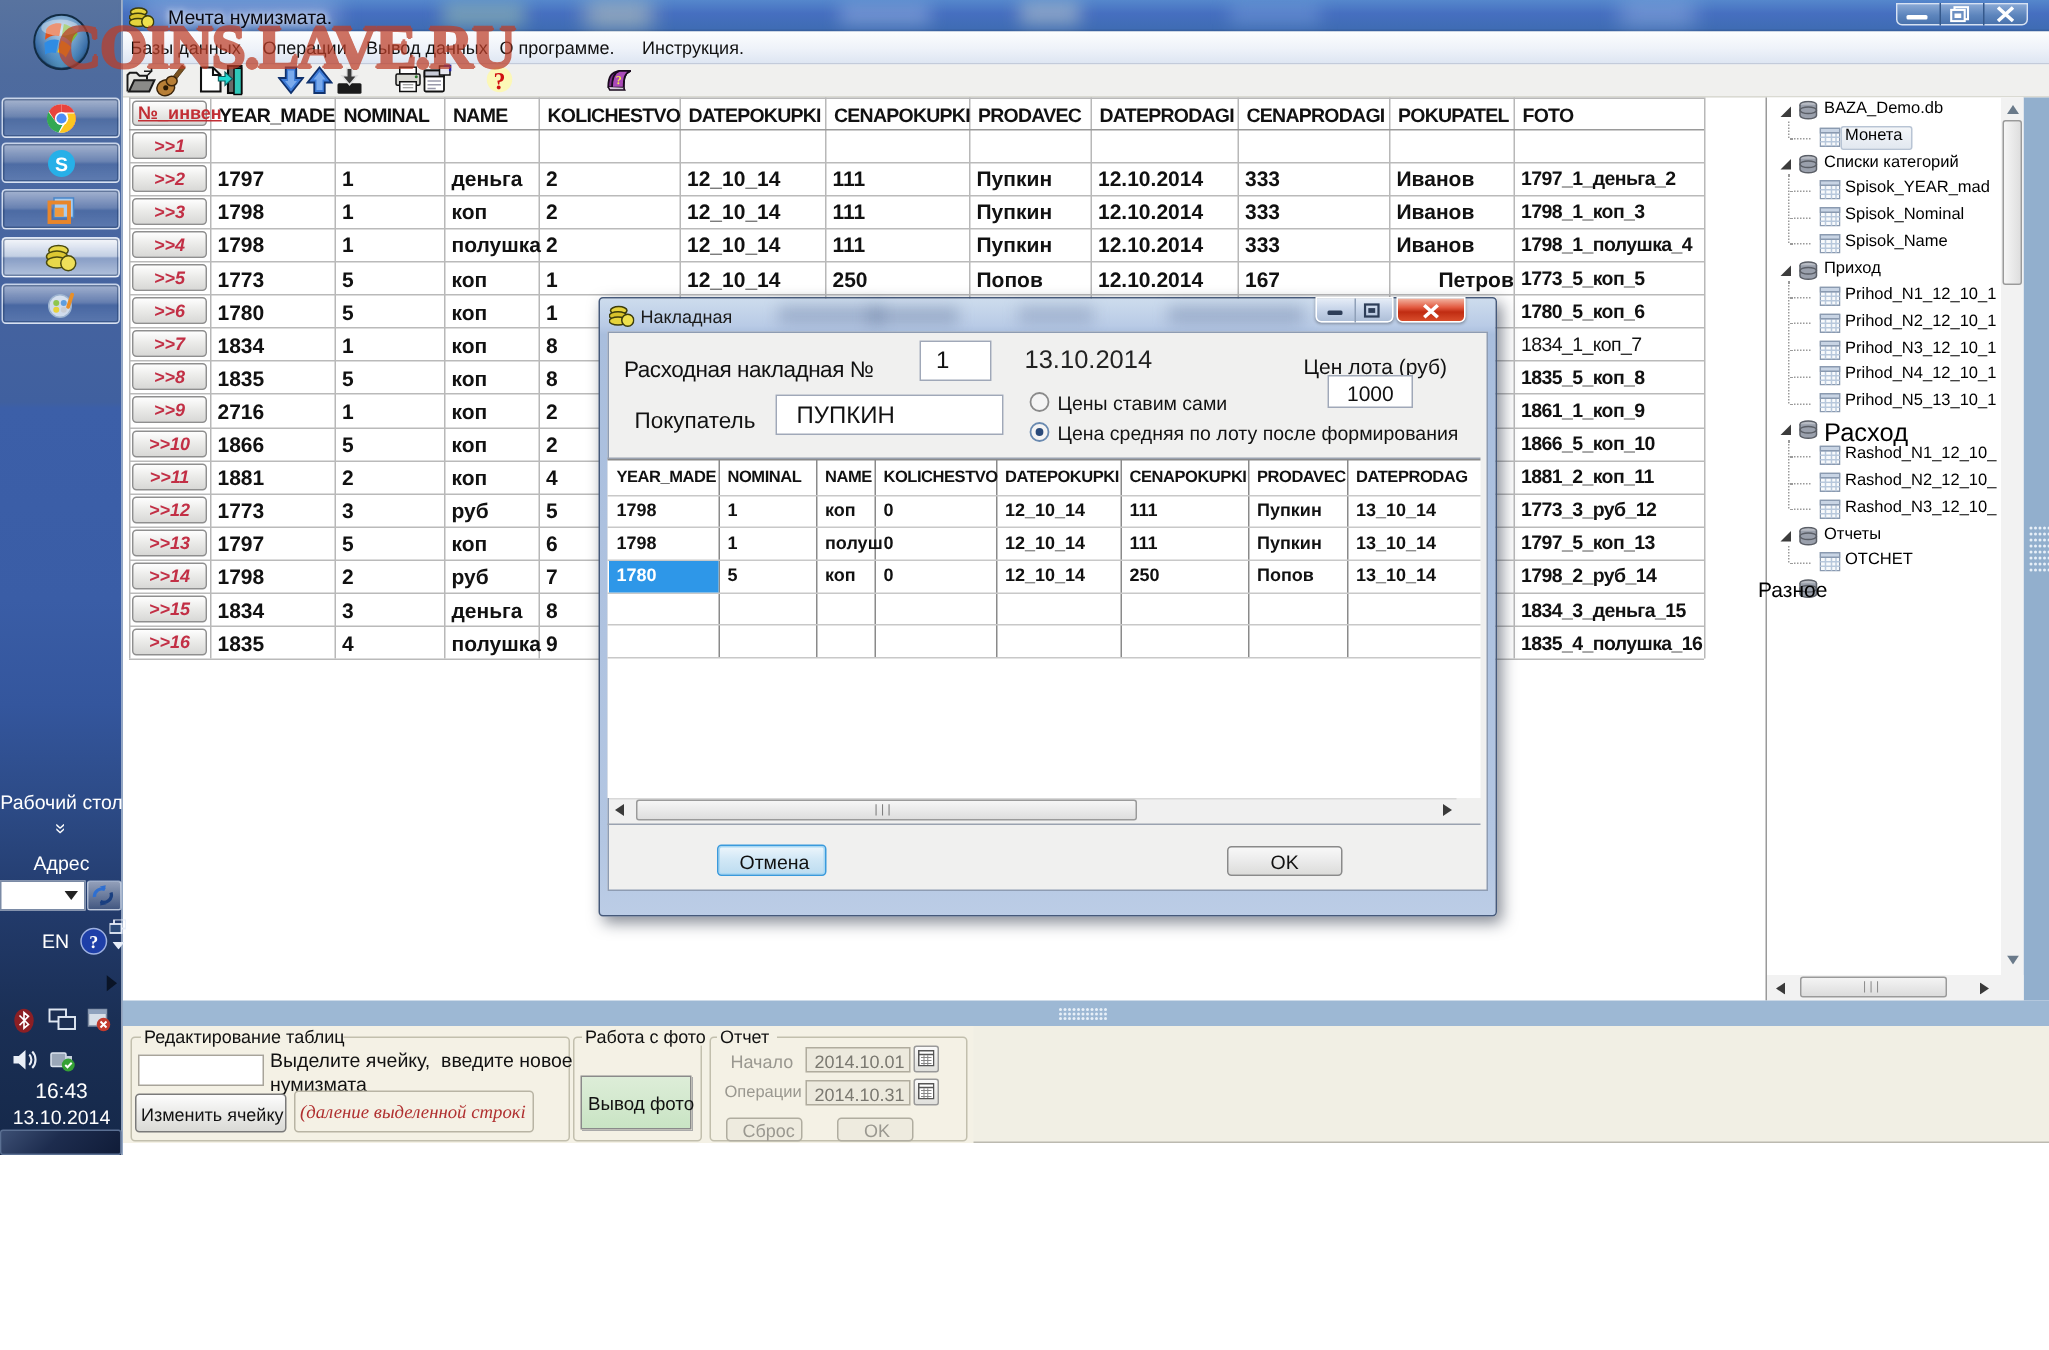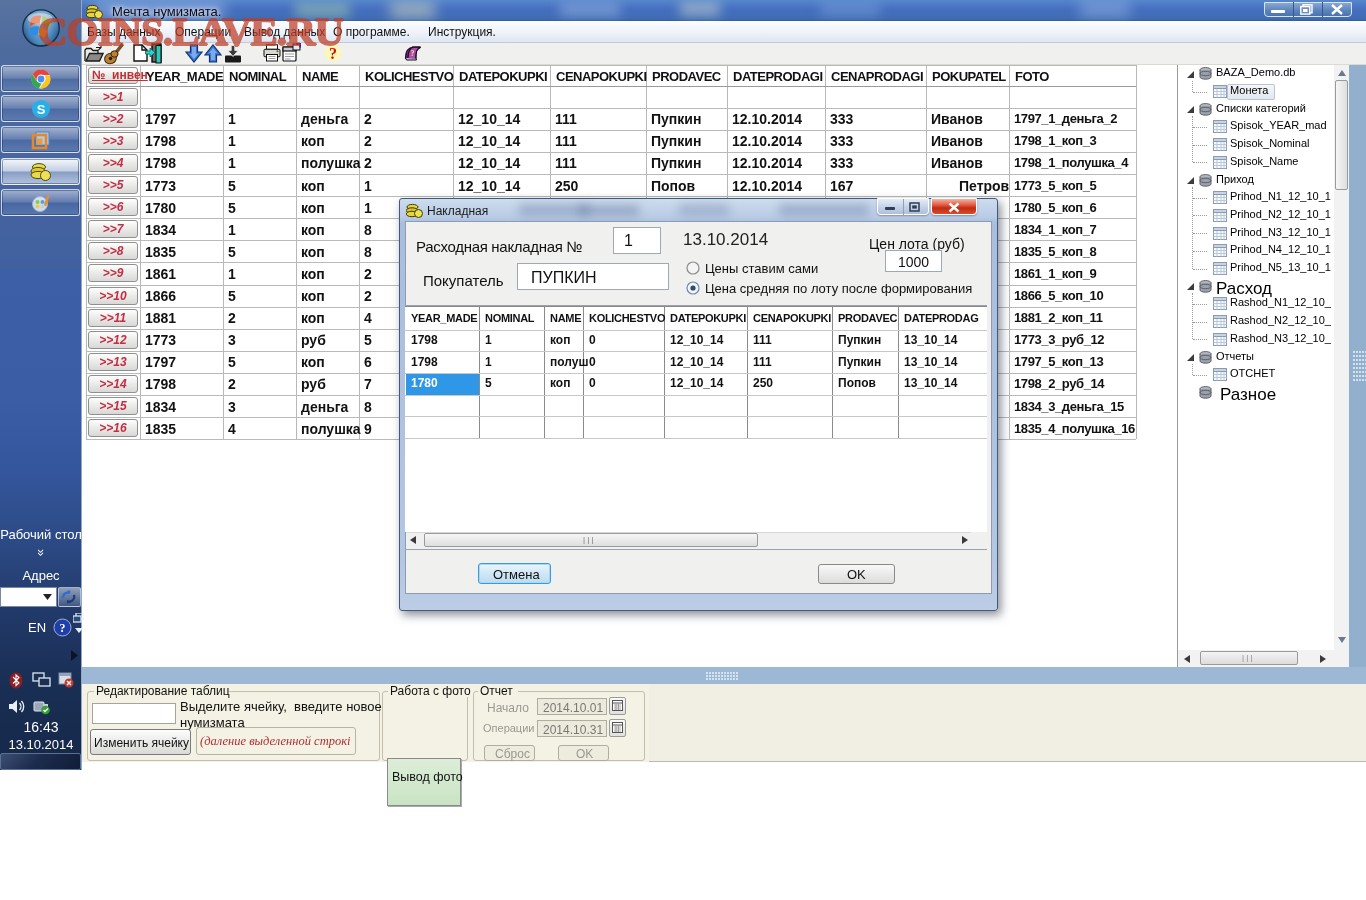--- a/index.html
+++ b/index.html
@@ -313,29 +313,29 @@
 <span style="left:145px;top:200px;font-size:14px;color:#111;font-weight:bold;">1780</span>
 <span style="left:228px;top:200px;font-size:14px;color:#111;font-weight:bold;">5</span>
 <span style="left:301px;top:200px;font-size:14px;color:#111;font-weight:bold;">коп</span>
 <span style="left:364px;top:200px;font-size:14px;color:#111;font-weight:bold;">1</span>
 <span style="left:1014px;top:200px;font-size:13px;color:#111;font-weight:bold;letter-spacing:-0.4px;">1780_5_коп_6</span>
 <div style="left:88px;top:220.2px;width:50px;height:18px;border:1px solid #8f8f8f;border-radius:3px;background:linear-gradient(180deg,#fefefe,#ececea 45%,#d8d8d6);color:#c22f45;font-size:12px;font-weight:bold;font-style:italic;text-align:center;line-height:17px;">&gt;&gt;7</div>
 <span style="left:145px;top:222px;font-size:14px;color:#111;font-weight:bold;">1834</span>
 <span style="left:228px;top:222px;font-size:14px;color:#111;font-weight:bold;">1</span>
 <span style="left:301px;top:222px;font-size:14px;color:#111;font-weight:bold;">коп</span>
 <span style="left:364px;top:222px;font-size:14px;color:#111;font-weight:bold;">8</span>
-<span style="left:1014px;top:222px;font-size:13px;color:#111;font-weight:bold;letter-spacing:-0.4px;">1834_1_коп_7</span>
+<span style="left:1014px;top:222px;font-size:13px;color:#111;font-weight:normal;letter-spacing:-0.4px;">1834_1_коп_7</span>
 <div style="left:88px;top:242.3px;width:50px;height:18px;border:1px solid #8f8f8f;border-radius:3px;background:linear-gradient(180deg,#fefefe,#ececea 45%,#d8d8d6);color:#c22f45;font-size:12px;font-weight:bold;font-style:italic;text-align:center;line-height:17px;">&gt;&gt;8</div>
 <span style="left:145px;top:244px;font-size:14px;color:#111;font-weight:bold;">1835</span>
 <span style="left:228px;top:244px;font-size:14px;color:#111;font-weight:bold;">5</span>
 <span style="left:301px;top:244px;font-size:14px;color:#111;font-weight:bold;">коп</span>
 <span style="left:364px;top:244px;font-size:14px;color:#111;font-weight:bold;">8</span>
 <span style="left:1014px;top:244px;font-size:13px;color:#111;font-weight:bold;letter-spacing:-0.4px;">1835_5_коп_8</span>
 <div style="left:88px;top:264.4px;width:50px;height:18px;border:1px solid #8f8f8f;border-radius:3px;background:linear-gradient(180deg,#fefefe,#ececea 45%,#d8d8d6);color:#c22f45;font-size:12px;font-weight:bold;font-style:italic;text-align:center;line-height:17px;">&gt;&gt;9</div>
-<span style="left:145px;top:266px;font-size:14px;color:#111;font-weight:bold;">1861</span>
+<span style="left:145px;top:266px;font-size:14px;color:#111;font-weight:bold;">2716</span>
 <span style="left:228px;top:266px;font-size:14px;color:#111;font-weight:bold;">1</span>
 <span style="left:301px;top:266px;font-size:14px;color:#111;font-weight:bold;">коп</span>
 <span style="left:364px;top:266px;font-size:14px;color:#111;font-weight:bold;">2</span>
 <span style="left:1014px;top:266px;font-size:13px;color:#111;font-weight:bold;letter-spacing:-0.4px;">1861_1_коп_9</span>
 <div style="left:88px;top:286.5px;width:50px;height:18px;border:1px solid #8f8f8f;border-radius:3px;background:linear-gradient(180deg,#fefefe,#ececea 45%,#d8d8d6);color:#c22f45;font-size:12px;font-weight:bold;font-style:italic;text-align:center;line-height:17px;">&gt;&gt;10</div>
 <span style="left:145px;top:288px;font-size:14px;color:#111;font-weight:bold;">1866</span>
 <span style="left:228px;top:288px;font-size:14px;color:#111;font-weight:bold;">5</span>
 <span style="left:301px;top:288px;font-size:14px;color:#111;font-weight:bold;">коп</span>
 <span style="left:364px;top:288px;font-size:14px;color:#111;font-weight:bold;">2</span>
 <span style="left:1014px;top:288px;font-size:13px;color:#111;font-weight:bold;letter-spacing:-0.4px;">1866_5_коп_10</span>
@@ -555,21 +555,21 @@
     <path d="M0.5 3.5 L13.5 3.5 M0.5 6.5 L13.5 6.5 M0.5 9.5 L13.5 9.5" stroke="#b8c8dc" stroke-width="1"></path>
     <path d="M4 0.5 L4 12.5 M8 0.5 L8 12.5 M11 0.5 L11 12.5" stroke="#b8c8dc" stroke-width="1"></path>
     <rect x="0.5" y="0.5" width="13" height="3" fill="#c8d4e4" stroke="#8a9ab0"></rect>
   </svg>
 <span style="left:1230px;top:367px;font-size:11px;color:#000;">OTCHET</span>
 <svg style="left:1199px;top:386px" width="13" height="13" viewBox="0 0 13 13">
     <ellipse cx="6.5" cy="2.8" rx="5.5" ry="2.2" fill="#b8bcc4" stroke="#5a5e66"></ellipse>
     <path d="M1 2.8 L1 10 A5.5 2.2 0 0 0 12 10 L12 2.8" fill="#9aa0ac" stroke="#5a5e66"></path>
     <ellipse cx="6.5" cy="6.5" rx="5.5" ry="2.2" fill="none" stroke="#5a5e66"></ellipse>
   </svg>
-<span style="left:1220px;top:385px;font-size:17px;color:#000;text-align:center;">Разное</span>
+<span style="left:1172px;top:385px;font-size:14px;color:#000;text-align:center;">Разное</span>
 <div style="left:1192px;top:81px;width:1px;height:11px;border-left:1px dotted #9a9a9a;"></div>
 <div style="left:1193px;top:92px;width:14px;height:1px;border-top:1px dotted #9a9a9a;"></div>
 <div style="left:1192px;top:116px;width:1px;height:46px;border-left:1px dotted #9a9a9a;"></div>
 <div style="left:1193px;top:127px;width:14px;height:1px;border-top:1px dotted #9a9a9a;"></div>
 <div style="left:1193px;top:145px;width:14px;height:1px;border-top:1px dotted #9a9a9a;"></div>
 <div style="left:1193px;top:162px;width:14px;height:1px;border-top:1px dotted #9a9a9a;"></div>
 <div style="left:1192px;top:187px;width:1px;height:82px;border-left:1px dotted #9a9a9a;"></div>
 <div style="left:1193px;top:198px;width:14px;height:1px;border-top:1px dotted #9a9a9a;"></div>
 <div style="left:1193px;top:215px;width:14px;height:1px;border-top:1px dotted #9a9a9a;"></div>
 <div style="left:1193px;top:233px;width:14px;height:1px;border-top:1px dotted #9a9a9a;"></div>
@@ -646,21 +646,21 @@
 <span style="left:180px;top:715px;font-size:13px;color:#111;">нумизмата</span>
 <div style="left:90px;top:729px;width:101px;height:26px;border:1px solid #7a7a7a;border-radius:3px;background:linear-gradient(180deg,#fdfdfd,#ececea 45%,#dadad6);">
     <span style="left:3px;top:6px;font-size:12px;color:#111;">Изменить ячейку</span>
   </div>
 <div style="left:196px;top:727px;width:160px;height:28px;border:1px solid #b8b4a4;border-radius:3px;background:#f4f1e5;">
     <span style="left:3px;top:6px;font-size:12.5px;color:#b03030;font-style:italic;font-family:'Liberation Serif';">(даление выделенной строкі</span>
   </div>
 <div style="left:382px;top:691px;width:86px;height:70px;border:1px solid #c2bfad;border-radius:3px;"></div>
 <div style="left:388px;top:685px;width:80px;height:12px;background:#f4f1e5;"></div>
 <span style="left:390px;top:684px;font-size:12px;color:#111;">Работа с фото</span>
-<div style="left:387px;top:758px;width:74px;height:48px;border:1px solid #8a8a8a;background:linear-gradient(180deg,#ddedd8,#c9e4c4);box-shadow:1px 1px 0 #aaa;">
+<div style="left:387px;top:717px;width:74px;height:36px;border:1px solid #8a8a8a;background:linear-gradient(180deg,#ddedd8,#c9e4c4);box-shadow:1px 1px 0 #aaa;">
     <span style="left:4px;top:11px;font-size:12.5px;color:#111;">Вывод фото</span>
   </div>
 <div style="left:473px;top:691px;width:172px;height:70px;border:1px solid #c2bfad;border-radius:3px;"></div>
 <div style="left:478px;top:685px;width:40px;height:12px;background:#f4f1e5;"></div>
 <span style="left:480px;top:684px;font-size:12px;color:#111;">Отчет</span>
 <span style="left:487px;top:701px;font-size:12px;color:#9a9890;">Начало</span>
 <div style="left:537px;top:698px;width:70px;height:17px;background:#ece9dd;border:1px solid #b0ac9e;">
     <span style="left:5px;top:2px;font-size:12px;color:#7a7870;">2014.10.01</span>
   </div>
 <div style="left:609px;top:697px;width:17px;height:18px;border:1px solid #9a9a9a;border-radius:2px;background:linear-gradient(180deg,#fafafa,#e0e0dc);"></div>

